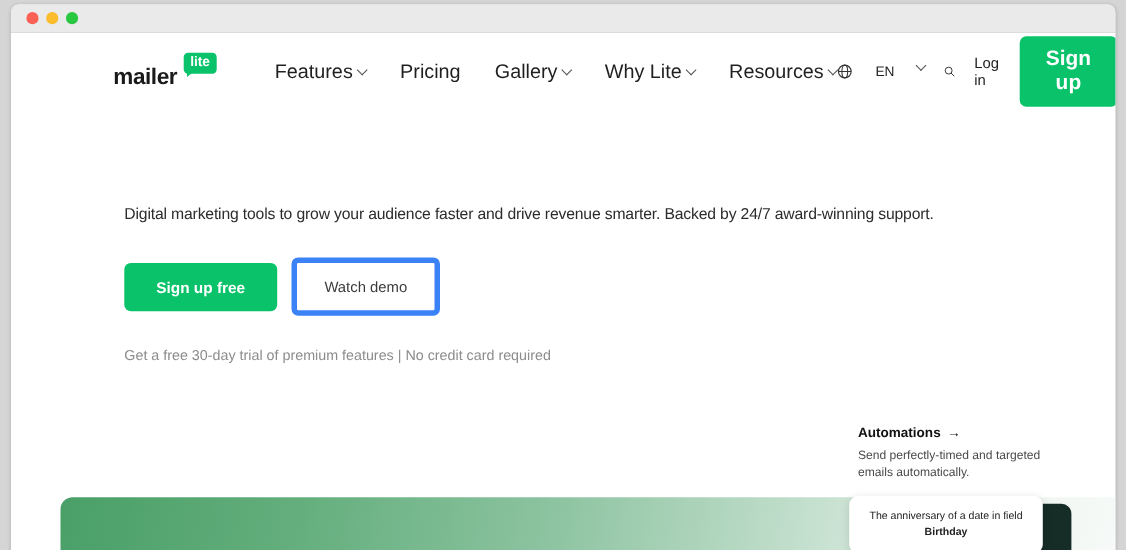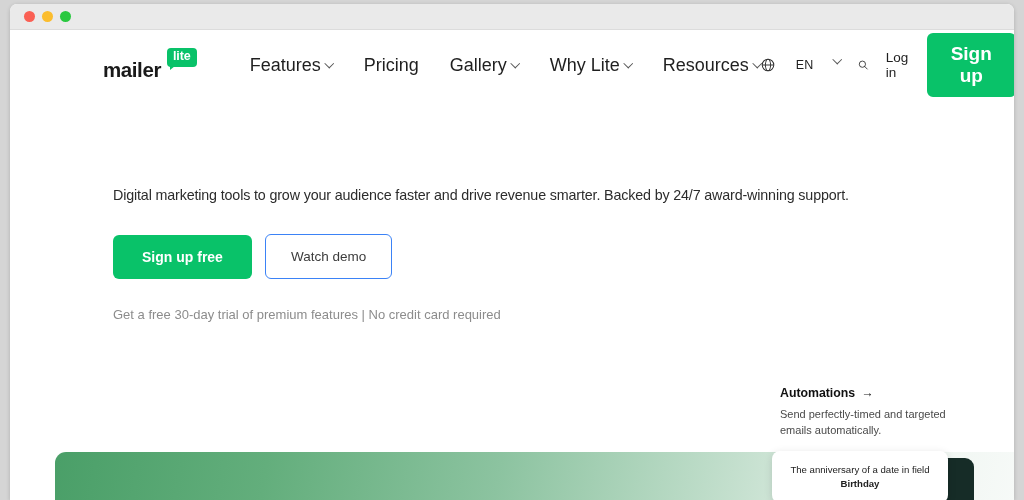--- a/index.html
+++ b/index.html
@@ -96,21 +96,21 @@
   }
 
   #cta-row{ margin-top:31px; display:flex; align-items:center; gap:13px; }
   #signup-free-button{
     background:#09c269; color:#fff; font-size:14px; font-weight:700;
     padding:14px 29px; border-radius:6px; border:none; cursor:pointer;
     font-family:inherit;
   }
   #watch-demo-button{
     background:#fff; color:#3c3c3c; font-size:13.5px;
-    padding:14px 25px; border-radius:6px; border:1px solid #3b82f6;
+    padding:14px 25px; border-radius:6px; border:5px solid #3b82f6;
     cursor:pointer; font-family:inherit;
   }
   #trial-note{ margin-top:28px; font-size:13px; color:#8c8c8c; }
 
   
   #automations-callout{ position:absolute; left:770px; top:356px; width:180px; }
   #automations-title{
     font-size:12.3px; font-weight:700; color:#111;
     display:flex; align-items:center; gap:6px;
   }

